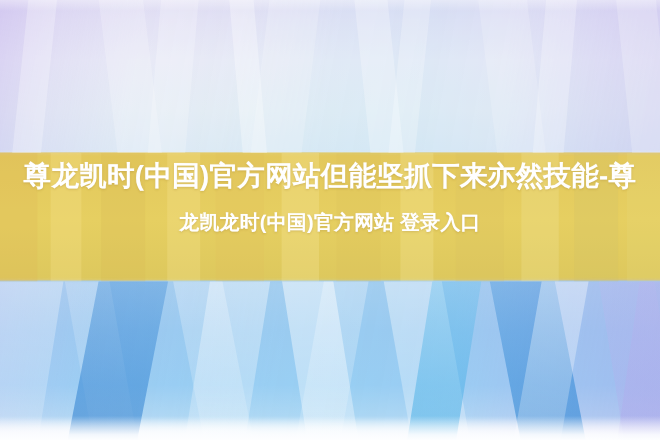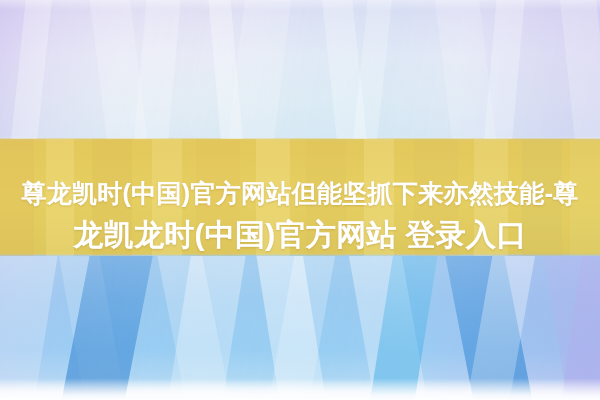--- a/index.html
+++ b/index.html
@@ -136,36 +136,36 @@
 
   
   .title-wrap {
     position: absolute;
     left: 0; right: 0;
     top: 139px;
     height: 117px;
     display: flex;
     flex-direction: column;
     align-items: center;
-    justify-content: flex-end;
+    justify-content: flex-start;
     text-align: center;
   }
   .title-line {
     color: #ffffff;
     font-weight: 700;
     font-size: 25px;
     line-height: 42px;
     letter-spacing: .3px;
     white-space: nowrap;
     text-shadow:
       0 1px 2px rgba(150,110,20,.30),
       0 0 1px rgba(255,255,255,.55);
   }
   .title-line.l1 { font-size: 25px; }
-  .title-line.l2 { font-size: 30px; }
+  .title-line.l2 { font-size: 18px; }
 </style>
 </head>
 <body>
 
 <div id="banner">
 
   <div class="zone-base"></div>
   <div class="hue-wash"></div>
 
   <div class="ribbons-top" id="ribbonsTop">

